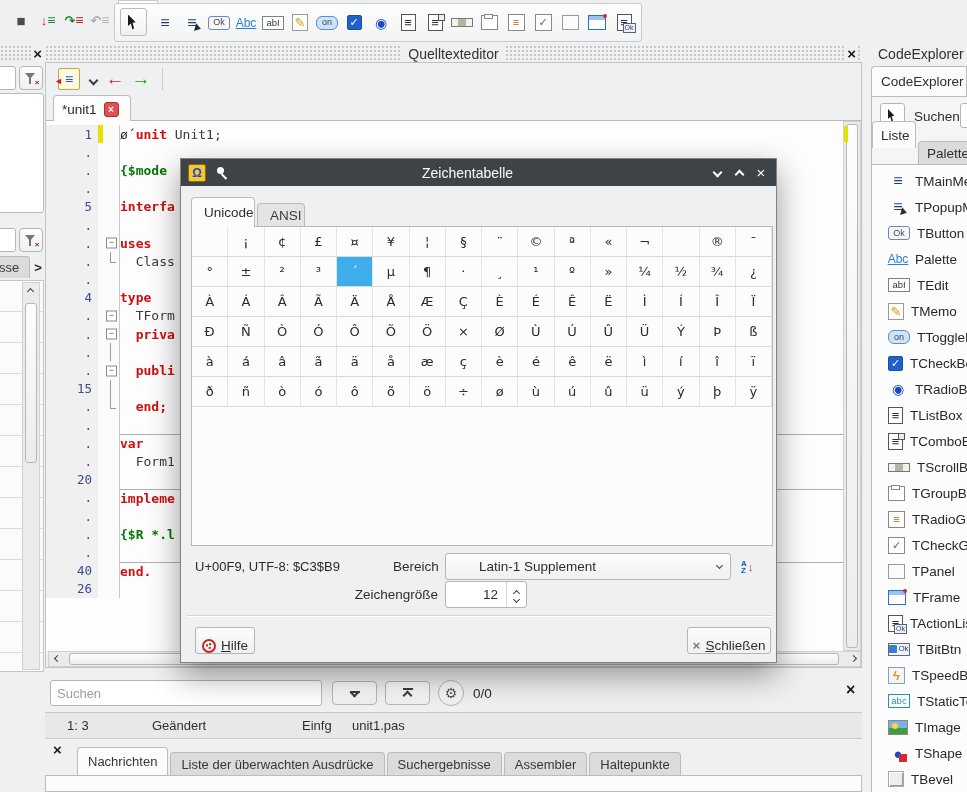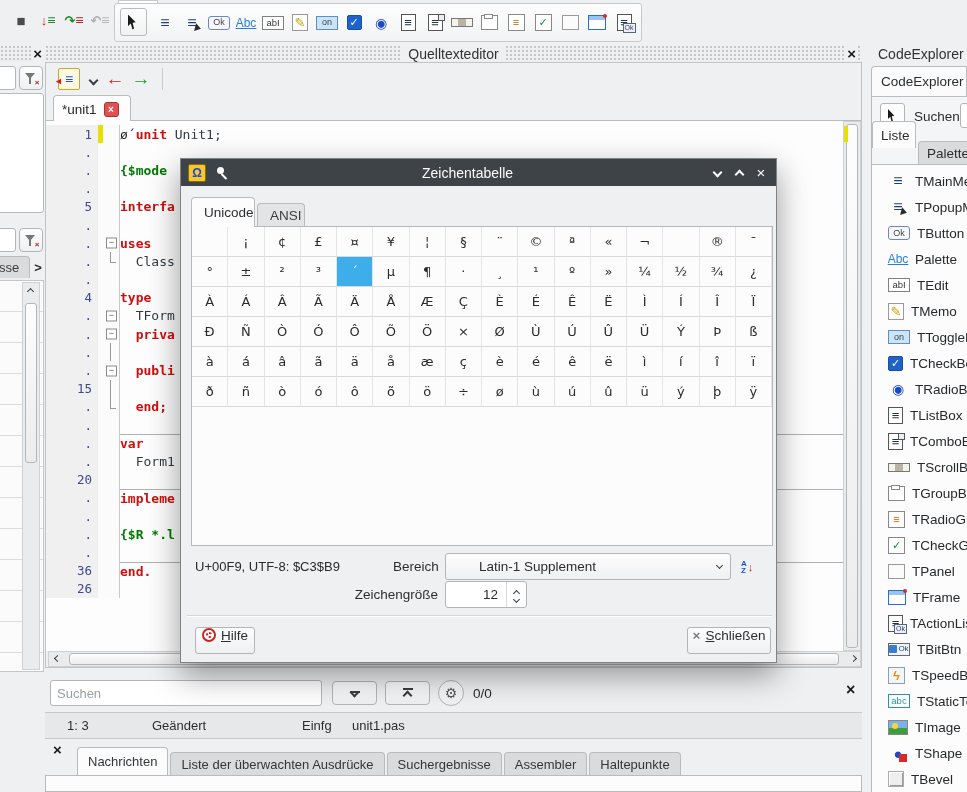--- a/index.html
+++ b/index.html
@@ -23,21 +23,21 @@
   .ic{width:20px;height:20px;display:flex;align-items:center;justify-content:center;
       font-size:11px;flex:none;position:relative;line-height:1;}
   .ic-mainmenu{color:#1d3f77;font-size:16px;font-weight:bold;}
   .ic-popupmenu{color:#1d3f77;font-size:16px;font-weight:bold;}
   .ic-popupmenu::after{content:"";position:absolute;right:1px;bottom:1px;border-left:6px solid #2b2b2b;
       border-top:4px solid transparent;border-bottom:4px solid transparent;transform:rotate(15deg);}
   .ic-button{border:1px solid #6b87c8;border-radius:3px;background:#f6f8fb;color:#444;font-size:9px;width:22px;height:14px;}
   .ic-label{color:#2a7fd4;text-decoration:underline;font-size:12px;}
   .ic-edit{border:1px solid #808080;background:#fff;color:#333;font-size:9.5px;width:22px;height:14px;text-align:center;}
   .ic-memo{border:1px solid #9a9a9a;background:#fff;color:#c9a100;font-size:13px;width:16px;height:17px;}
-  .ic-toggle{border:1px solid #5a8ed2;border-radius:0;background:#cde3f6;color:#31475a;font-size:9px;width:22px;height:14px;}
+  .ic-toggle{border:1px solid #5a8ed2;border-radius:6px;background:#cde3f6;color:#31475a;font-size:9px;width:22px;height:14px;}
   .ic-checkbox{background:#1f62c9;border:1px solid #1a4fa0;border-radius:2px;color:#fff;font-size:11px;width:15px;height:15px;}
   .ic-radio{color:#1d49c9;font-size:14px;}
   .ic-listbox,.ic-combobox,.ic-actionlist{border:1px solid #555;background:#fff;color:#234;font-size:13px;width:15px;height:17px;}
   .ic-combobox::after{content:"";position:absolute;top:-1px;right:-3px;width:5px;height:5px;border:1px solid #555;background:#eee;}
   .ic-actionlist::after{content:"Ok";font-size:7px;color:#345;border:1px solid #567;background:#eef;
       position:absolute;right:-5px;bottom:-3px;padding:0 1px;line-height:1.1;}
   .ic-scrollbar{border:1px solid #777;background:linear-gradient(#b9b3a4,#b9b3a4) center/8px 100% no-repeat,#f4f2ec;width:22px;height:9px;}
   .ic-groupbox{border:1px solid #888;background:#fff;width:17px;height:15px;}
   .ic-groupbox::before{content:"";position:absolute;top:-2px;left:2px;width:7px;height:3px;background:#fff;border:1px solid #888;}
   .ic-radiogroup{border:1px solid #888;background:#fff;color:#c06000;font-size:11px;width:17px;height:17px;}
@@ -104,21 +104,21 @@
   .dlgtab{border:1px solid #b9bcbe;border-bottom:none;border-radius:4px 4px 0 0;padding:0 12px;
           display:flex;align-items:center;font-size:13.5px;}
   #chargrid{display:grid;grid-template-columns:repeat(16,1fr);grid-auto-rows:30px;
             background:#fcfcfc;border:1px solid #b6b9bc;}
   .ccell{border-right:1px solid #e2e4e6;border-bottom:1px solid #d7d9db;display:flex;align-items:center;
          justify-content:center;font-size:13px;color:#2b2b2b;font-family:"DejaVu Sans",sans-serif;}
   .ccell.sel{background:#3daee9;color:#fdfdfd;}
   .combo{border:1px solid #b2b6b8;border-radius:3px;background:linear-gradient(#fdfdfd,#eff0f1);
          display:flex;align-items:center;padding:0 8px;}
   .btn{border:1px solid #b2b6b8;border-radius:3px;background:linear-gradient(#fdfdfd,#eef0f1);
-       display:flex;align-items:flex-start;justify-content:center;gap:5px;font-size:13.5px;color:#2b2e31;}
+       display:flex;align-items:flex-end;justify-content:center;gap:5px;font-size:13.5px;color:#2b2e31;}
   .accel{text-decoration:underline;}
   .helpicon{width:14px;height:14px;border-radius:50%;border:2px solid #cc2222;background:#fff;position:relative;}
   .helpicon::before{content:"";position:absolute;left:2px;top:2px;right:2px;bottom:2px;border-radius:50%;border:2px dotted #cc2222;}
   .spin{border:1px solid #b2b6b8;border-radius:3px;background:#fff;display:flex;align-items:center;}
   .sorticon{display:flex;align-items:center;gap:1px;}
   .sorticon .az{display:flex;flex-direction:column;color:#1558c0;font-weight:bold;font-size:8px;line-height:7px;}
   .sorticon .ar{color:#cc2222;font-weight:bold;font-size:11px;}
   
   .rrow{display:flex;align-items:center;height:26px;gap:7px;padding-left:16px;background:#fcfcfc;}
   .rrow .lbl{font-size:13.5px;color:#26292c;white-space:nowrap;}
@@ -414,21 +414,21 @@
             <div class="fd"></div>
             <div class="tx"><span class="s-dir">{$R *.l</span></div>
           </div>
           <div class="cl">
             <div class="ln">.</div>
             <div class="md"></div>
             <div class="fd"></div>
             <div class="tx"></div>
           </div>
           <div class="cl">
-            <div class="ln">36</div>
+            <div class="ln">40</div>
             <div class="md"></div>
             <div class="fd"></div>
             <div class="tx divline"><span class="s-kw">end.</span></div>
           </div>
           <div class="cl">
             <div class="ln">26</div>
             <div class="md"></div>
             <div class="fd"></div>
             <div class="tx"></div>
           </div>

